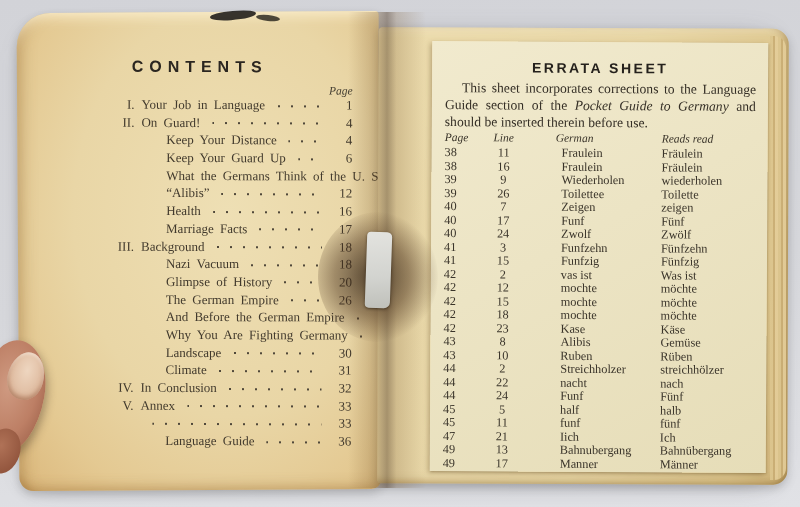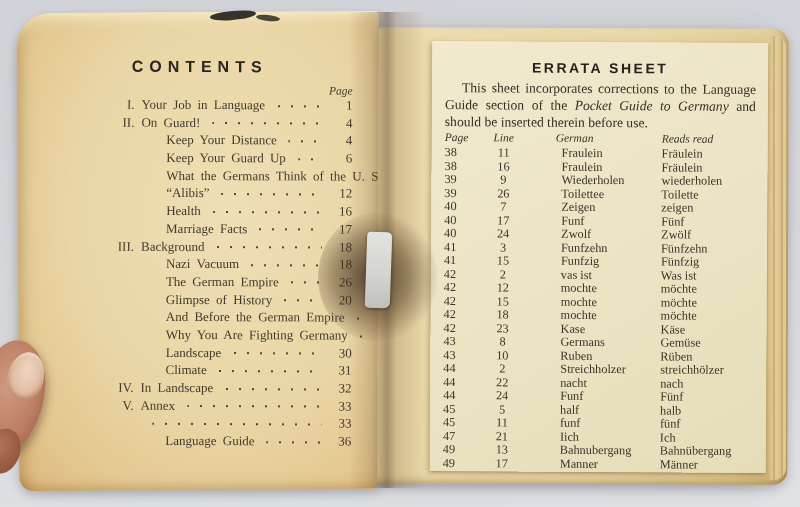--- a/index.html
+++ b/index.html
@@ -229,30 +229,30 @@
 
         <div class="toc-row sub">
           <span class="toc-num"></span>
           <span class="toc-label">Nazi Vacuum</span>
           <span class="dots"></span>
           <span class="toc-page-num">18</span>
         </div>
 
         <div class="toc-row sub">
           <span class="toc-num"></span>
+          <span class="toc-label">Glimpse of History</span>
+          <span class="dots"></span>
+          <span class="toc-page-num">20</span>
+        </div>
+
+        <div class="toc-row sub">
+          <span class="toc-num"></span>
           <span class="toc-label">The German Empire</span>
           <span class="dots"></span>
           <span class="toc-page-num">26</span>
-        </div>
-
-        <div class="toc-row sub">
-          <span class="toc-num"></span>
-          <span class="toc-label">Glimpse of History</span>
-          <span class="dots"></span>
-          <span class="toc-page-num">20</span>
         </div>
 
         <div class="toc-row sub">
           <span class="toc-num"></span>
           <span class="toc-label">And Before the German Empire</span>
           <span class="dots"></span>
           <span class="toc-page-num">27</span>
         </div>
 
         <div class="toc-row sub">
@@ -271,21 +271,21 @@
 
         <div class="toc-row sub">
           <span class="toc-num"></span>
           <span class="toc-label">Climate</span>
           <span class="dots"></span>
           <span class="toc-page-num">31</span>
         </div>
 
         <div class="toc-row">
           <span class="toc-num">IV.</span>
-          <span class="toc-label">In Landscape</span>
+          <span class="toc-label">In Conclusion</span>
           <span class="dots"></span>
           <span class="toc-page-num">32</span>
         </div>
 
         <div class="toc-row">
           <span class="toc-num">V.</span>
           <span class="toc-label">Annex</span>
           <span class="dots"></span>
           <span class="toc-page-num">33</span>
         </div>
@@ -417,21 +417,21 @@
         <div class="errata-row">
           <span class="c-page">42</span>
           <span class="c-line">23</span>
           <span class="c-reads">Kase</span>
           <span class="c-should">Käse</span>
         </div>
 
         <div class="errata-row">
           <span class="c-page">43</span>
           <span class="c-line">8</span>
-          <span class="c-reads">Germans</span>
+          <span class="c-reads">Alibis</span>
           <span class="c-should">Gemüse</span>
         </div>
 
         <div class="errata-row">
           <span class="c-page">43</span>
           <span class="c-line">10</span>
           <span class="c-reads">Ruben</span>
           <span class="c-should">Rüben</span>
         </div>
 

